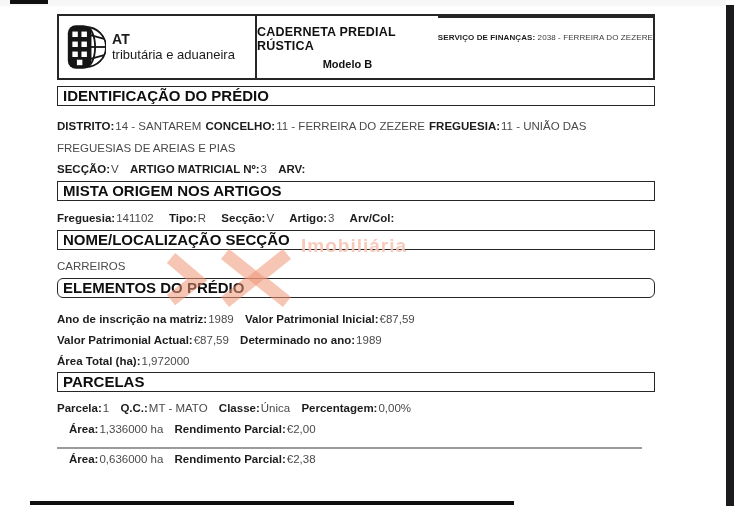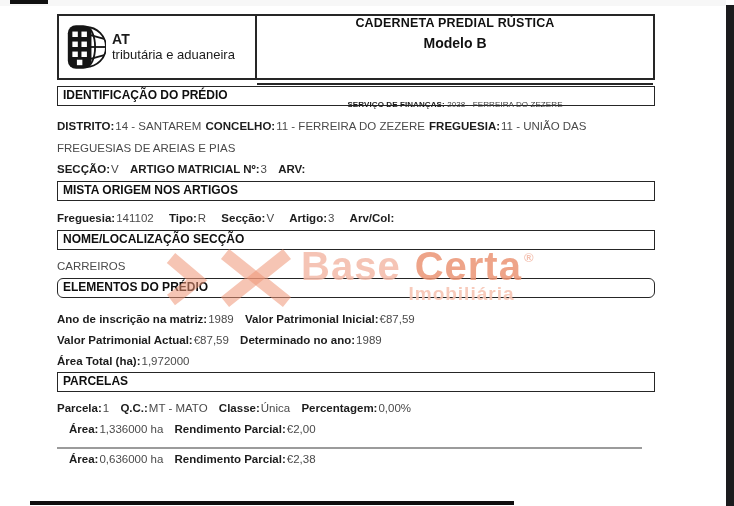--- a/index.html
+++ b/index.html
@@ -17,30 +17,30 @@
 
   .doc{position:absolute;left:57px;top:14px;width:598px;}
 
   
   .header-box{display:flex;box-sizing:border-box;border:2px solid #262626;height:66px;background:#fff;}
   .header-left{width:198px;box-sizing:border-box;border-right:2px solid #262626;
     display:flex;align-items:center;padding-left:7px;gap:6px;}
   .logo-text{line-height:1.08;color:#1b1b1b;}
   .logo-at{font-weight:bold;font-size:14px;letter-spacing:.3px;}
   .logo-line{font-size:13px;}
-  .header-right{flex:1;display:flex;flex-direction:column;gap:32px;}
+  .header-right{flex:1;display:flex;flex-direction:row;}
   .header-right-main{flex:1;display:flex;flex-direction:column;justify-content:center;align-items:center;gap:5px;}
   .doc-title{font-weight:bold;font-size:12.5px;color:#111;letter-spacing:.2px;}
-  .doc-model{font-weight:bold;font-size:14px;color:#111;text-align:center;}
+  .doc-model{font-weight:bold;font-size:11px;color:#111;text-align:center;}
   .header-right-foot{border-top:2px solid #262626;text-align:center;font-size:8px;
     padding:15px 0 3px;color:#3a3a3a;letter-spacing:.1px;}
   .financas-label{font-weight:bold;color:#1b1b1b;}
 
   
-  .sec{box-sizing:border-box;border:1.5px solid #262626;font-weight:bold;font-size:12px;
+  .sec{box-sizing:border-box;border:1.5px solid #262626;font-weight:bold;font-size:15px;
     line-height:13px;padding:2px 4px 3px 5px;color:#0f0f0f;background:transparent;}
   #sec-ident{margin-top:6px;}
   #sec-origem{margin-top:1px;}
   #sec-nome{margin-top:2px;}
   #sec-elementos{margin-top:3px;border-radius:6px;}
   #sec-parcelas{margin-top:0;}
 
   
   .pline{margin:0;font-size:11.5px;line-height:21px;color:#4a4a4a;}
   .b{font-weight:bold;color:#1c1c1c;margin-right:1px;}
@@ -186,18 +186,15 @@
 
 <div class="watermark">
   <svg class="wm-mark" width="128" height="62" viewBox="0 0 128 62">
     <g fill="none" stroke="rgba(238,150,118,0.55)" stroke-width="13">
       <path d="M8 12 L34 34 L8 54"></path>
       <path d="M62 8 L92 32 L62 56"></path>
       <path d="M124 8 L94 32 L124 56"></path>
     </g>
   </svg>
   <div>
-    <div class="wm-words">
-      <span class="wm-base">Base</span><span class="wm-certa">Certa</span><span class="wm-reg">®</span>
-    </div>
     <div class="wm-sub">Imobiliária</div>
   </div>
 </div>
 
 </body></html>

